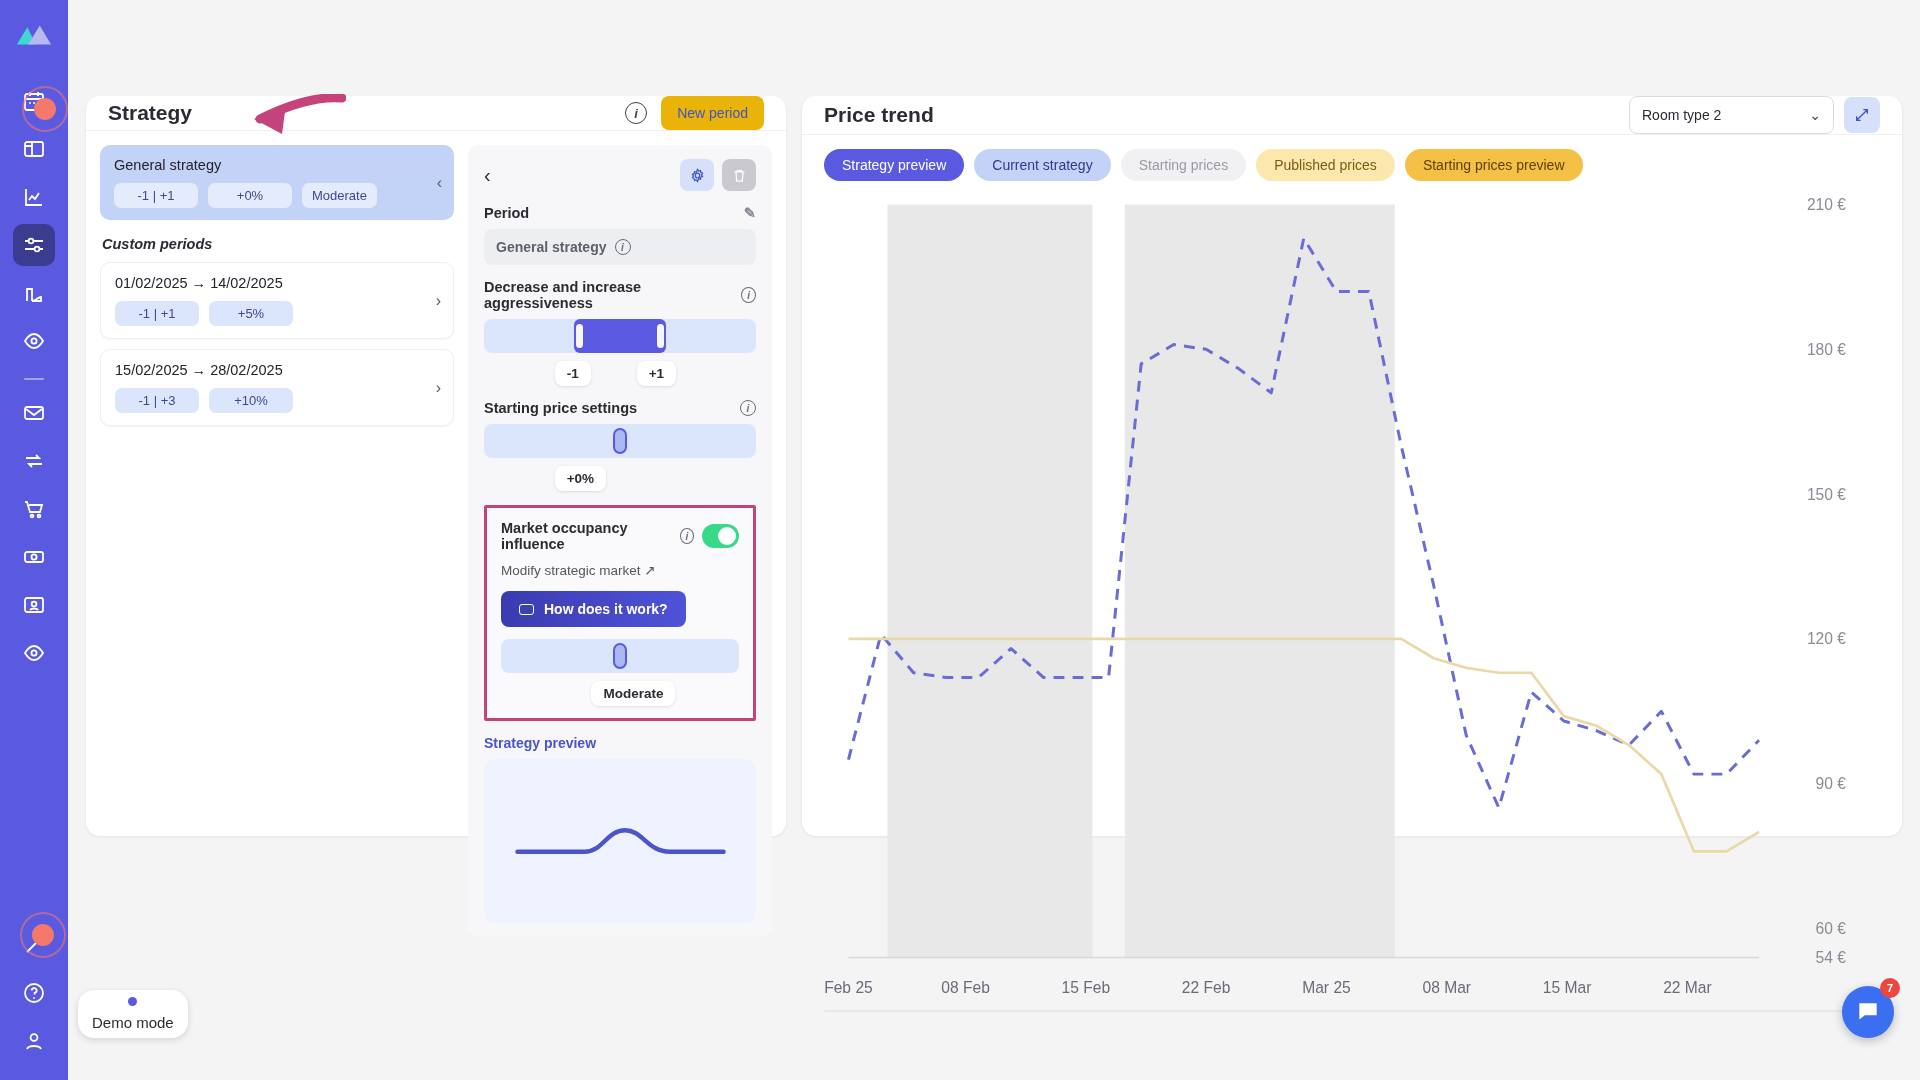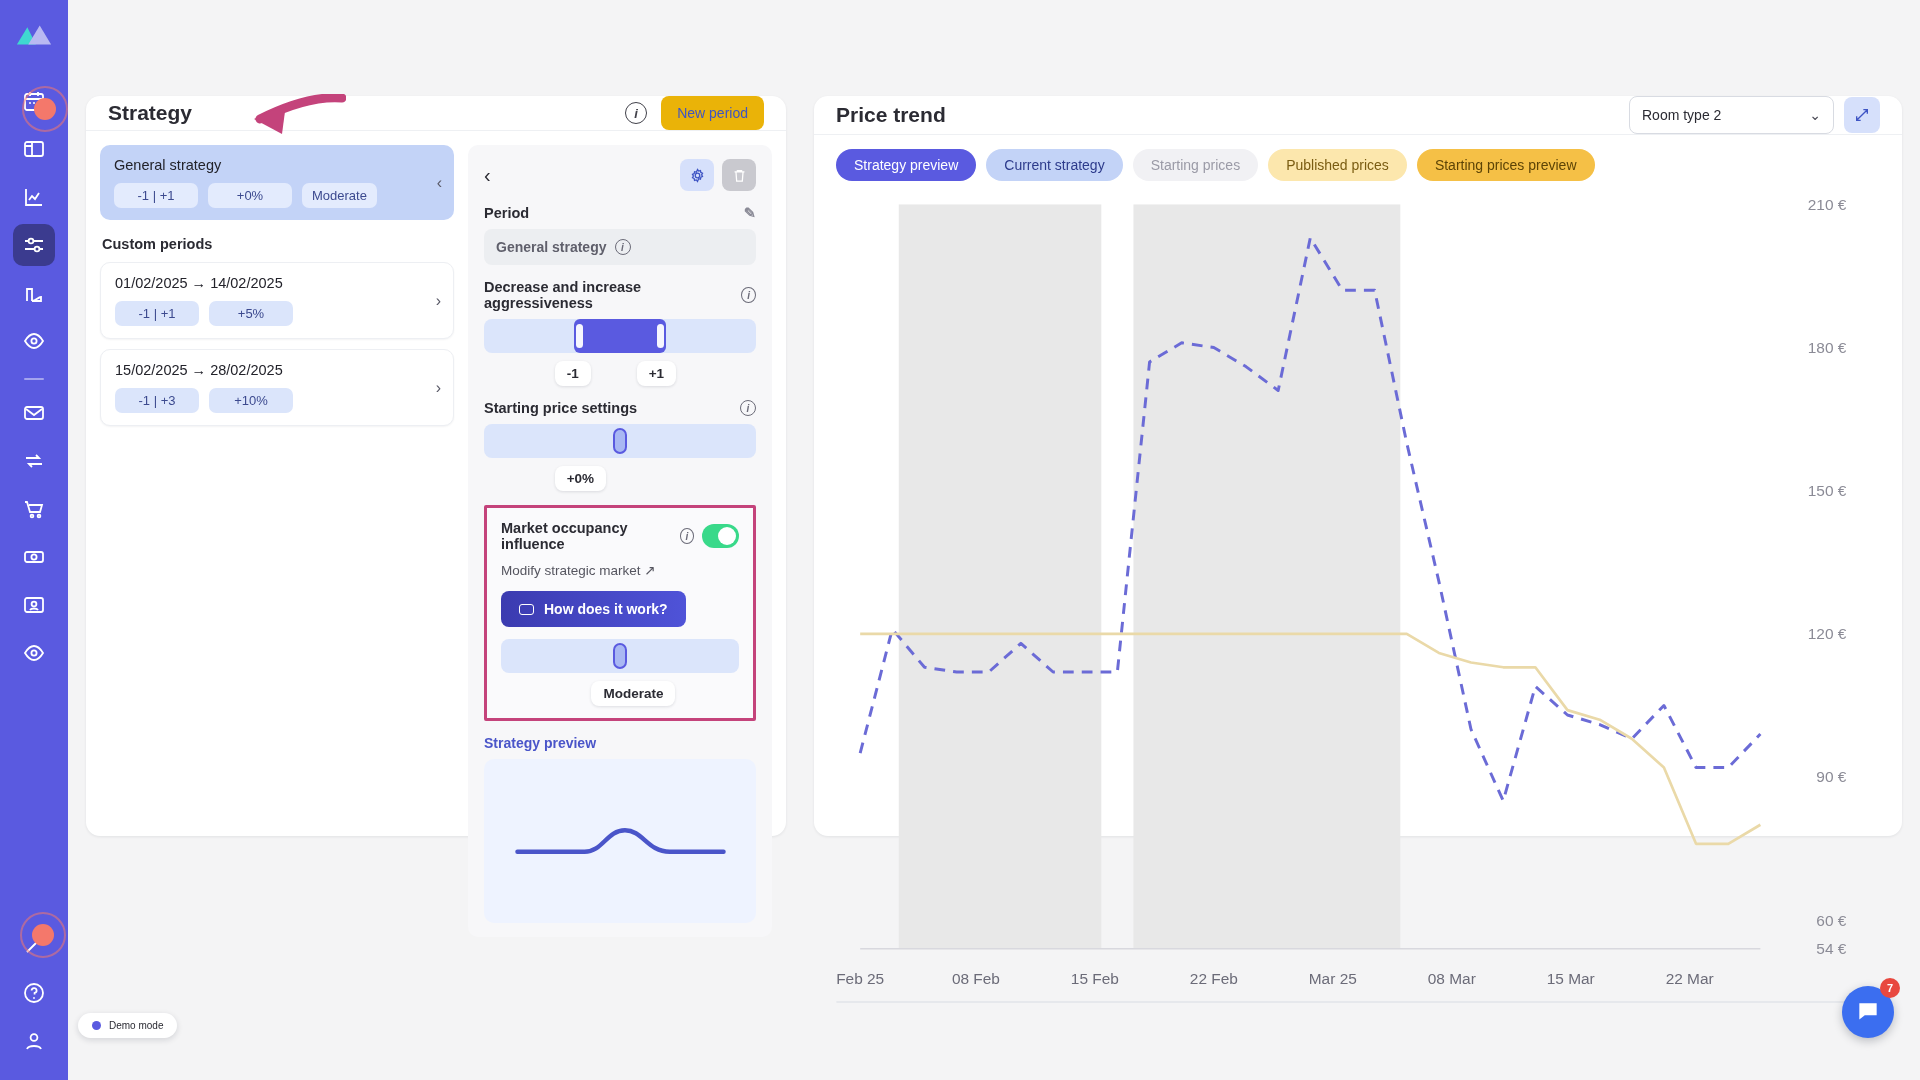--- a/index.html
+++ b/index.html
@@ -34,21 +34,21 @@
     position: absolute; width: 46px; height: 46px; border-radius: 50%;
     border: 2px solid rgba(244,120,110,.55);
     display: flex; align-items: center; justify-content: center;
     pointer-events: none;
   }
   .pulse-dot { width: 22px; height: 22px; border-radius: 50%; background: #f4786b; }
   #ring-top { top: 86px; left: 22px; }
   #ring-bottom { bottom: 122px; left: 20px; }
 
   
-  .main { flex: 1; display: flex; gap: 28px; padding: 96px 18px 0 18px; align-items: flex-start; }
+  .main { flex: 1; display: flex; gap: 16px; padding: 96px 18px 0 18px; align-items: flex-start; }
 
   .card { background: #fff; border-radius: 14px; box-shadow: 0 1px 3px rgba(16,24,40,.08); }
 
   
   .strategy-card { width: 700px; height: 740px; display: flex; flex-direction: column; }
   .strategy-head {
     height: 62px; display: flex; align-items: center; padding: 0 22px;
     border-bottom: 1px solid #eef0f3; position: relative;
   }
   .strategy-title { font-size: 21px; font-weight: 700; color: #2b2b33; }
@@ -62,21 +62,21 @@
   .strategy-body { flex: 1; display: flex; }
   .periods-col { width: 382px; padding: 14px; }
   .general-strategy {
     background: #c3d3f7; border-radius: 10px; padding: 12px 14px; position: relative; cursor: pointer;
   }
   .gs-title { font-size: 14.5px; color: #23232b; margin-bottom: 10px; }
   .chiprow { display: flex; gap: 10px; }
   .chip { background: #e3ebfd; color: #3c4a8f; font-size: 13px; padding: 5px 0; border-radius: 7px; text-align: center; min-width: 84px; }
   .chip.wide { min-width: 72px; padding-left: 10px; padding-right: 10px; }
   .chev { position: absolute; right: 12px; top: 50%; transform: translateY(-50%); color: #5a5a68; font-size: 16px; }
-  .custom-label { font-size: 14.5px; font-weight: 700; color: #2b2b33; margin: 16px 0 10px 2px; }
+  .custom-label { font-size: 14.5px; font-weight: 700; color: #2b2b33; margin: 16px 0 10px 2px; font-style: italic; }
   .period-item { background: #fff; border: 1px solid #edeff3; border-radius: 10px; padding: 12px 14px;
     position: relative; margin-bottom: 10px; cursor: pointer; box-shadow: 0 1px 2px rgba(16,24,40,.05); }
   .pi-title { font-size: 14.5px; color: #23232b; margin-bottom: 10px; }
   .pchip { background: #dbe5fb; color: #3c4a8f; font-size: 13px; padding: 5px 0; border-radius: 7px; text-align:center; min-width: 84px; }
 
   
   .detail-col { flex: 1; background: #f7f7f9; border-radius: 10px; margin: 14px 14px 14px 0; padding: 14px 16px; position: relative; }
   .back-chev { font-size: 20px; color: #2b2b33; cursor: pointer; line-height: 1; }
   .detail-top { display: flex; align-items: center; }
   .detail-actions { margin-left: auto; display: flex; gap: 8px; }
@@ -129,22 +129,22 @@
   .tab.yellow-light { background: #fce7ad; color: #7a5c12; }
   .tab.yellow-solid { background: #f5c046; color: #5d4406; }
 
   .chart-wrap { flex: 1; position: relative; margin: 4px 18px 0 22px; }
   .chart-svg { width: 100%; height: 100%; display: block; }
   .scrollbar { margin: 4px 22px 0 22px; height: 28px; border: 1px solid #e6e8ec; border-radius: 6px; position: relative; background: #fff; overflow: hidden; }
   .scroll-thumb { position: absolute; left: 2px; top: 2px; bottom: 2px; width: 108px; background: #ccd9f7; border-radius: 4px; }
 
   
   .demo-pill { position: absolute; left: 78px; bottom: 42px; background: #fff; border-radius: 16px;
-    box-shadow: 0 2px 6px rgba(16,24,40,.14); padding: 7px 14px; font-size: 10px; color: #2b2b33;
-    display: flex; align-items: center; gap: 8px; }
+    box-shadow: 0 2px 6px rgba(16,24,40,.14); padding: 7px 14px; font-size: 15px; color: #2b2b33;
+    display: flex; align-items: center; gap: 8px; flex-direction: column; }
   .demo-dot { width: 9px; height: 9px; border-radius: 50%; background: #5a5ae0; }
 
   
   .chat-fab { position: absolute; right: 26px; bottom: 42px; width: 52px; height: 52px; border-radius: 50%;
     background: #3b6ef0; display: flex; align-items: center; justify-content: center; cursor: pointer;
     box-shadow: 0 3px 10px rgba(16,24,40,.25); }
   .chat-fab svg { width: 26px; height: 26px; fill: #fff; }
   .chat-badge { position: absolute; right: 20px; bottom: 82px; width: 20px; height: 20px; border-radius: 50%;
     background: #e8483f; color: #fff; font-size: 11px; font-weight: 700; display: flex; align-items: center; justify-content: center; }
 

